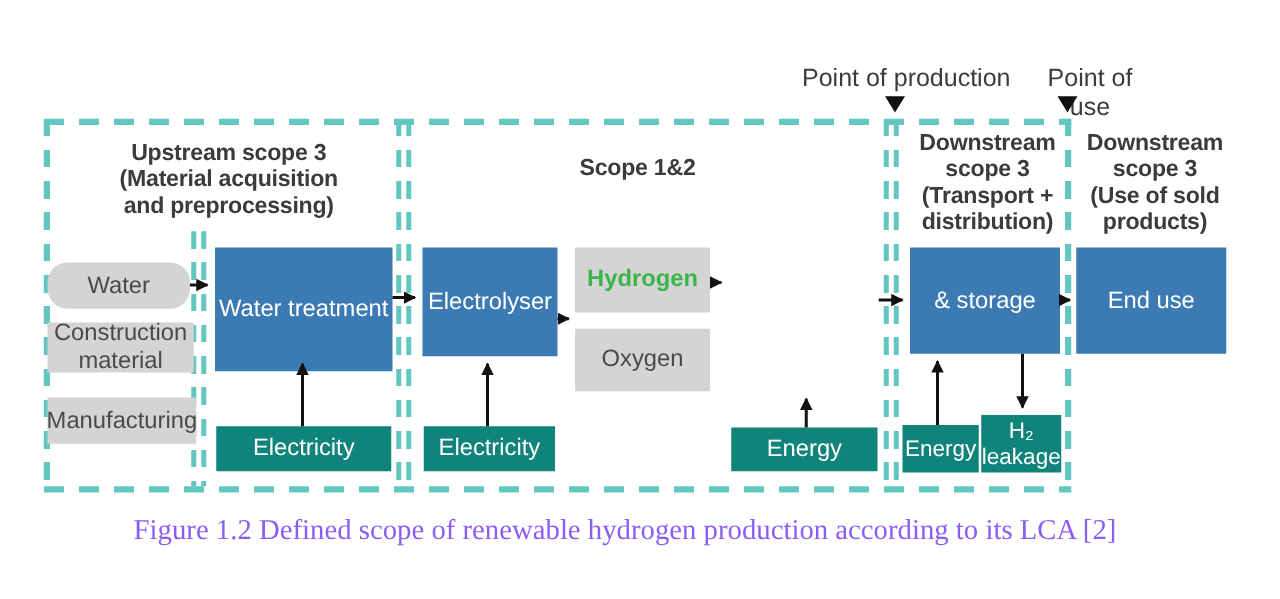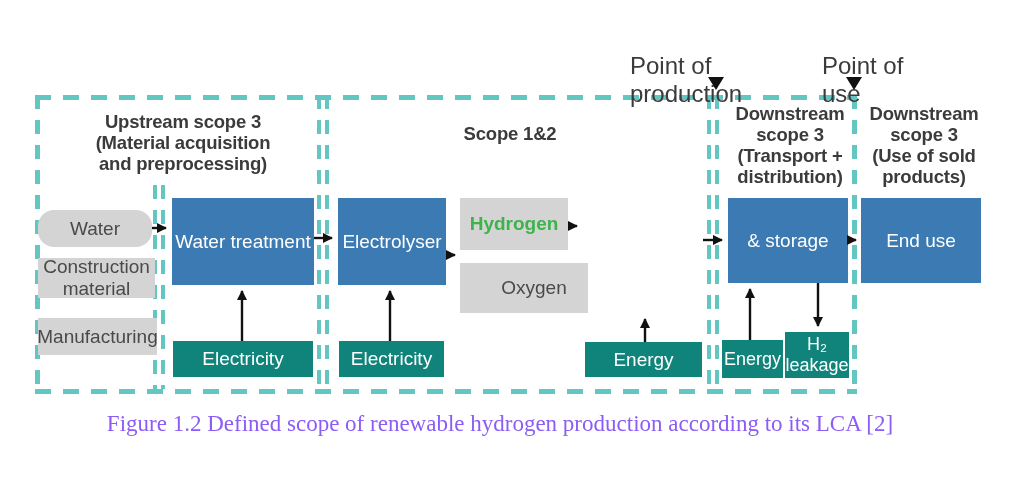--- a/index.html
+++ b/index.html
@@ -11,21 +11,21 @@
   .dash-h{position:absolute;height:5px;
     background:repeating-linear-gradient(90deg,#64c6c1 0 16px,transparent 16px 28px);}
   .dash-v{position:absolute;width:5px;
     background:repeating-linear-gradient(180deg,#64c6c1 0 14px,transparent 14px 25px);}
   .dash-v.thin{width:4px;}
   
   .sec-header{position:absolute;text-align:center;color:#3b3b3b;
     font-weight:700;font-size:18.5px;line-height:21px;letter-spacing:-0.2px;}
   .sec-header span{display:block;}
   
-  .pt-label{position:absolute;text-align:left;color:#3b3b3b;font-size:24px;}
+  .pt-label{position:absolute;text-align:center;color:#3b3b3b;font-size:20px;}
   .tri{position:absolute;width:0;height:0;border-left:8px solid transparent;
     border-right:8px solid transparent;border-top:13px solid #111;}
   
   .box{position:absolute;display:flex;flex-direction:column;align-items:center;
     justify-content:center;text-align:center;font-size:19px;line-height:22px;}
   .box span{display:block;}
   .box.gray{background:#d4d4d4;color:#4a4a4a;}
   .box.blue{background:#3b7ab2;color:#ffffff;}
   .box.teal{background:#10847b;color:#ffffff;}
   .box.green-text{color:#3cb44a;font-weight:700;}
@@ -76,29 +76,29 @@
     <span>products)</span>
   </div>
 
   <div class="box gray" style="left:38px;top:210px;width:114px;height:37px;border-radius:16px;">Water</div>
   <div class="box gray" style="left:38px;top:258px;width:117px;height:40px;justify-content:center;">
     <span>Construction</span>
     <span>material</span>
   </div>
   <div class="box gray" style="left:38px;top:318px;width:119px;height:37px;">Manufacturing</div>
 
-  <div class="box blue" style="left:172px;top:198px;width:142px;height:87px;">Water treatment</div>
+  <div class="box blue" style="left:172px;top:198px;width:142px;height:99px;">Water treatment</div>
   <div class="box blue" style="left:338px;top:198px;width:108px;height:87px;">Electrolyser</div>
   <div class="box blue" style="left:728px;top:198px;width:120px;height:85px;">
     <span>&amp; storage</span>
   </div>
   <div class="box blue" style="left:861px;top:198px;width:120px;height:85px;">End use</div>
 
   <div class="box gray green-text" style="left:460px;top:198px;width:108px;height:52px;">Hydrogen</div>
-  <div class="box gray" style="left:460px;top:263px;width:108px;height:50px;padding-left:20px;">Oxygen</div>
+  <div class="box gray" style="left:460px;top:263px;width:108px;height:50px;">Oxygen</div>
 
   <div class="box teal" style="left:173px;top:341px;width:140px;height:36px;">Electricity</div>
   <div class="box teal" style="left:339px;top:341px;width:105px;height:36px;">Electricity</div>
   <div class="box teal" style="left:585px;top:342px;width:117px;height:35px;">Energy</div>
   <div class="box teal small" style="left:722px;top:340px;width:61px;height:38px;">Energy</div>
   <div class="box teal small" style="left:785px;top:332px;width:64px;height:46px;">
     <span>H₂</span>
     <span>leakage</span>
   </div>
 

